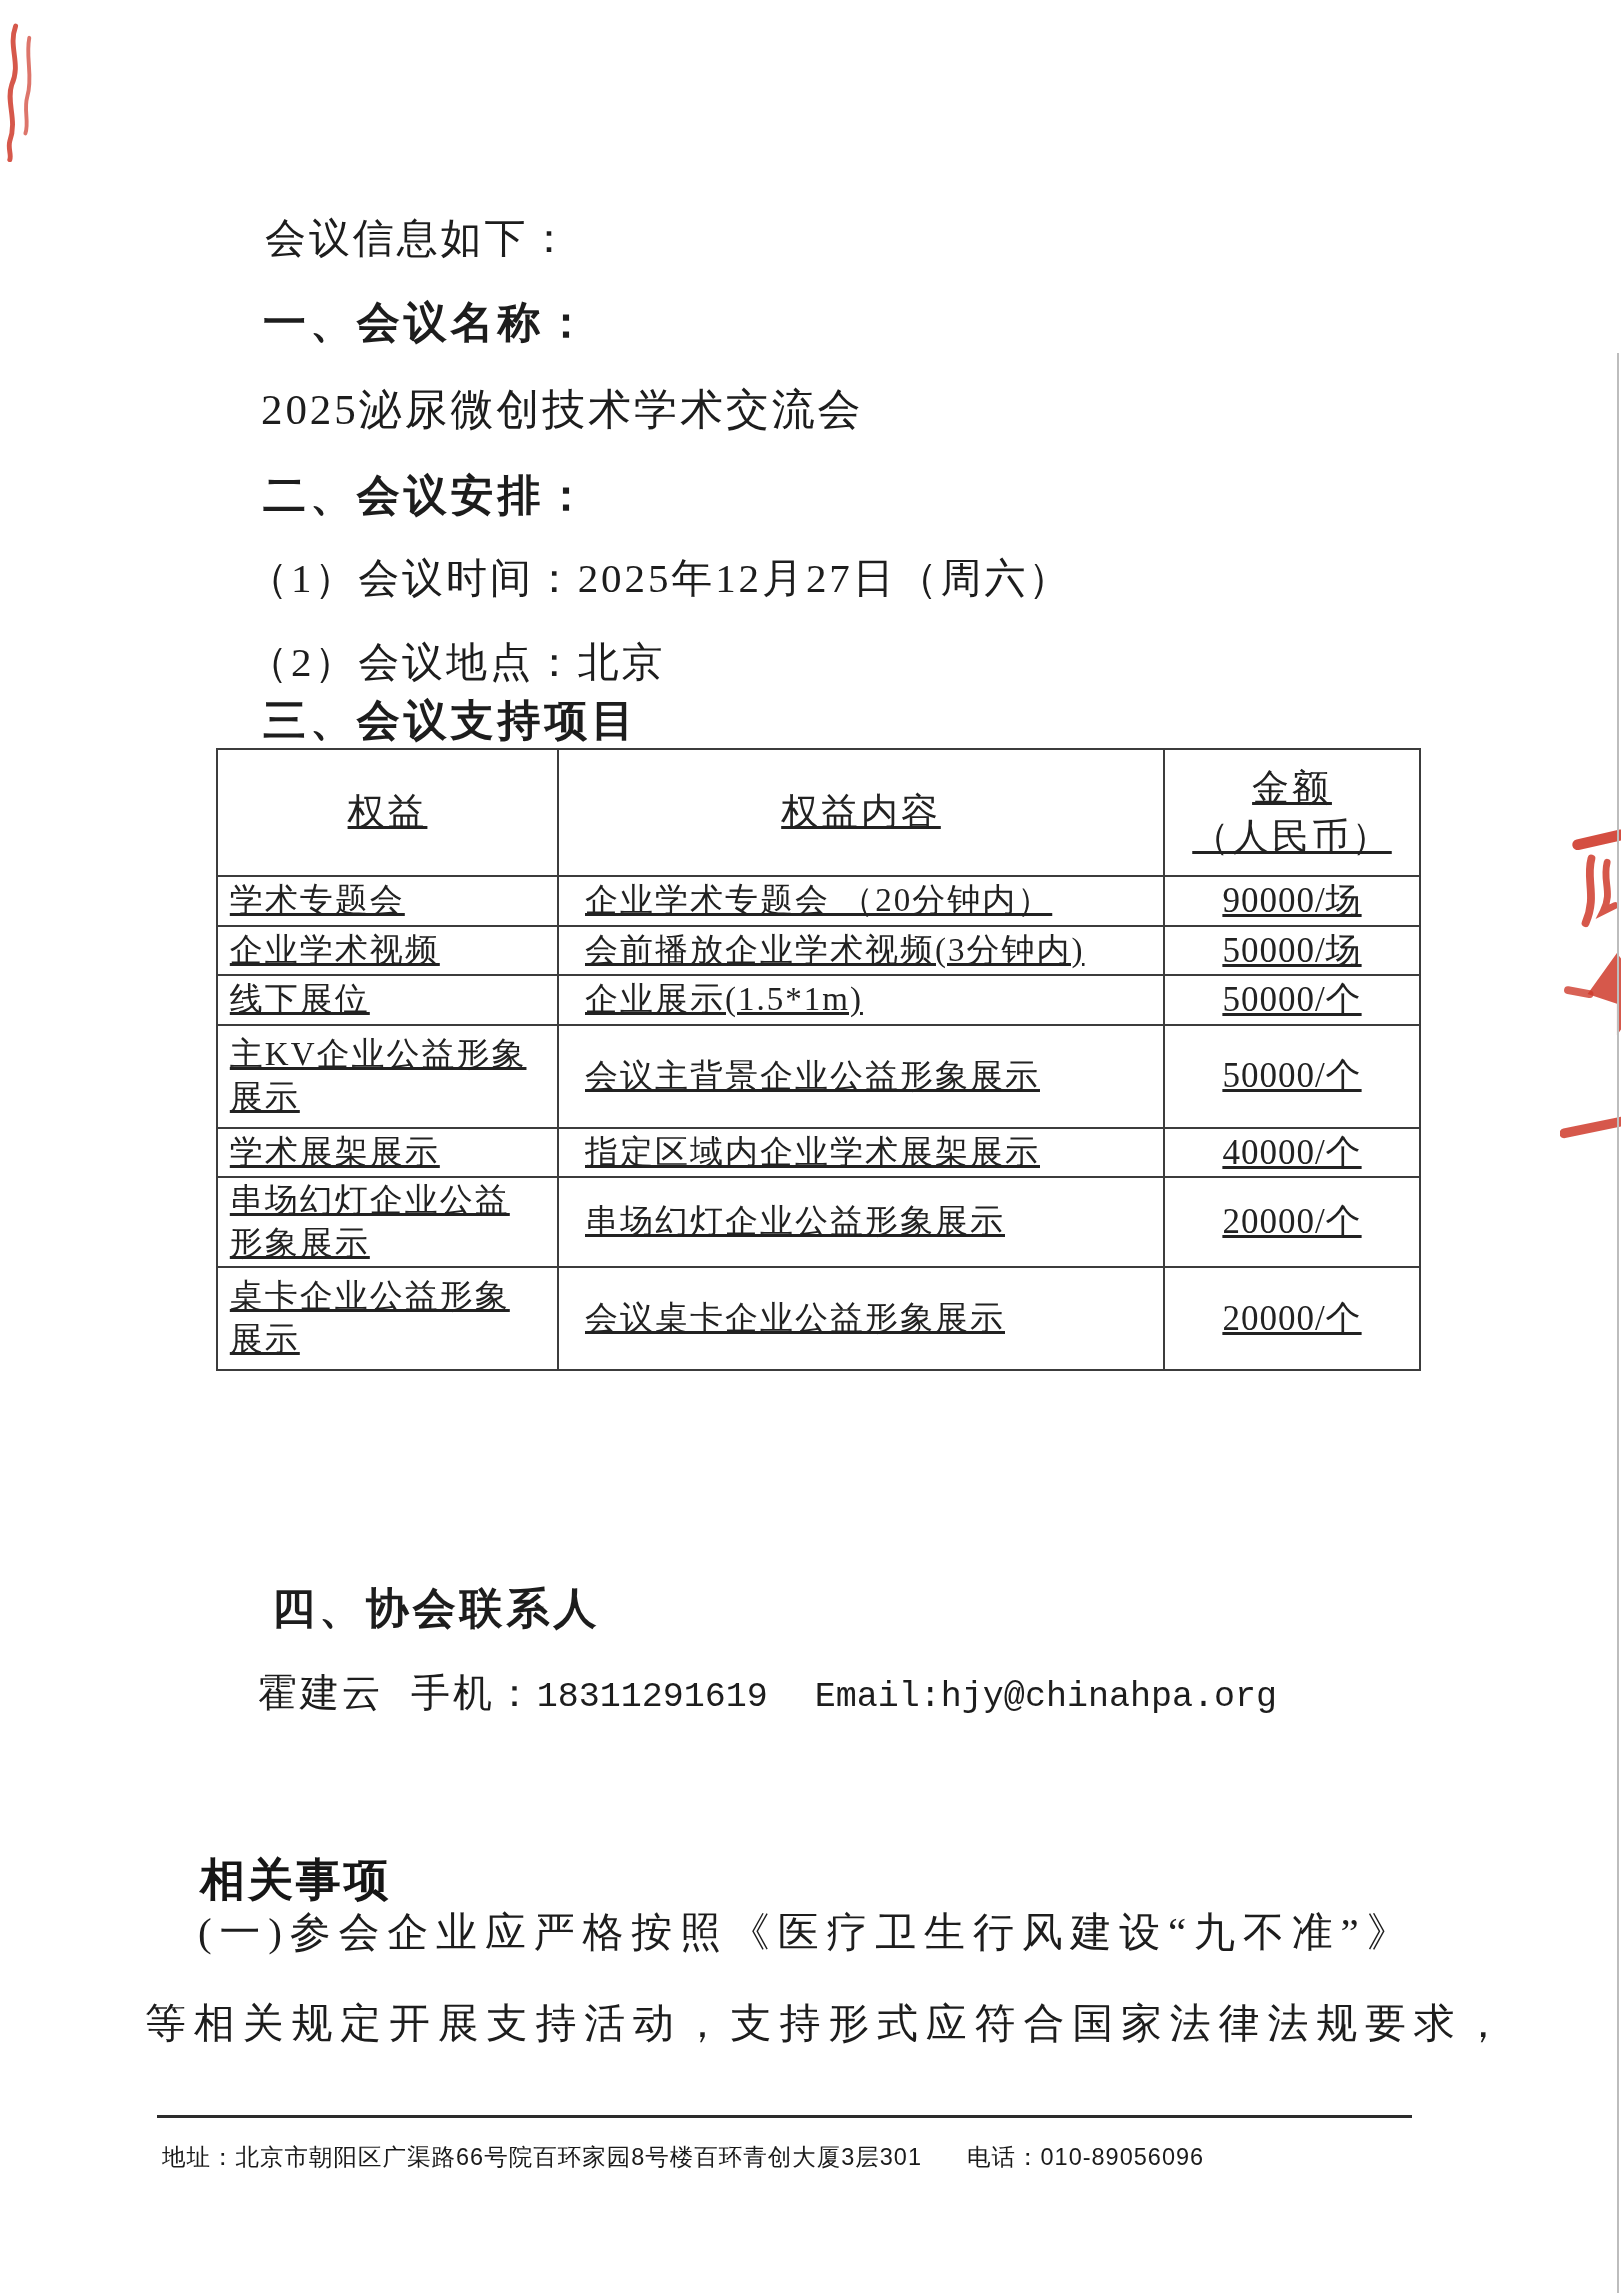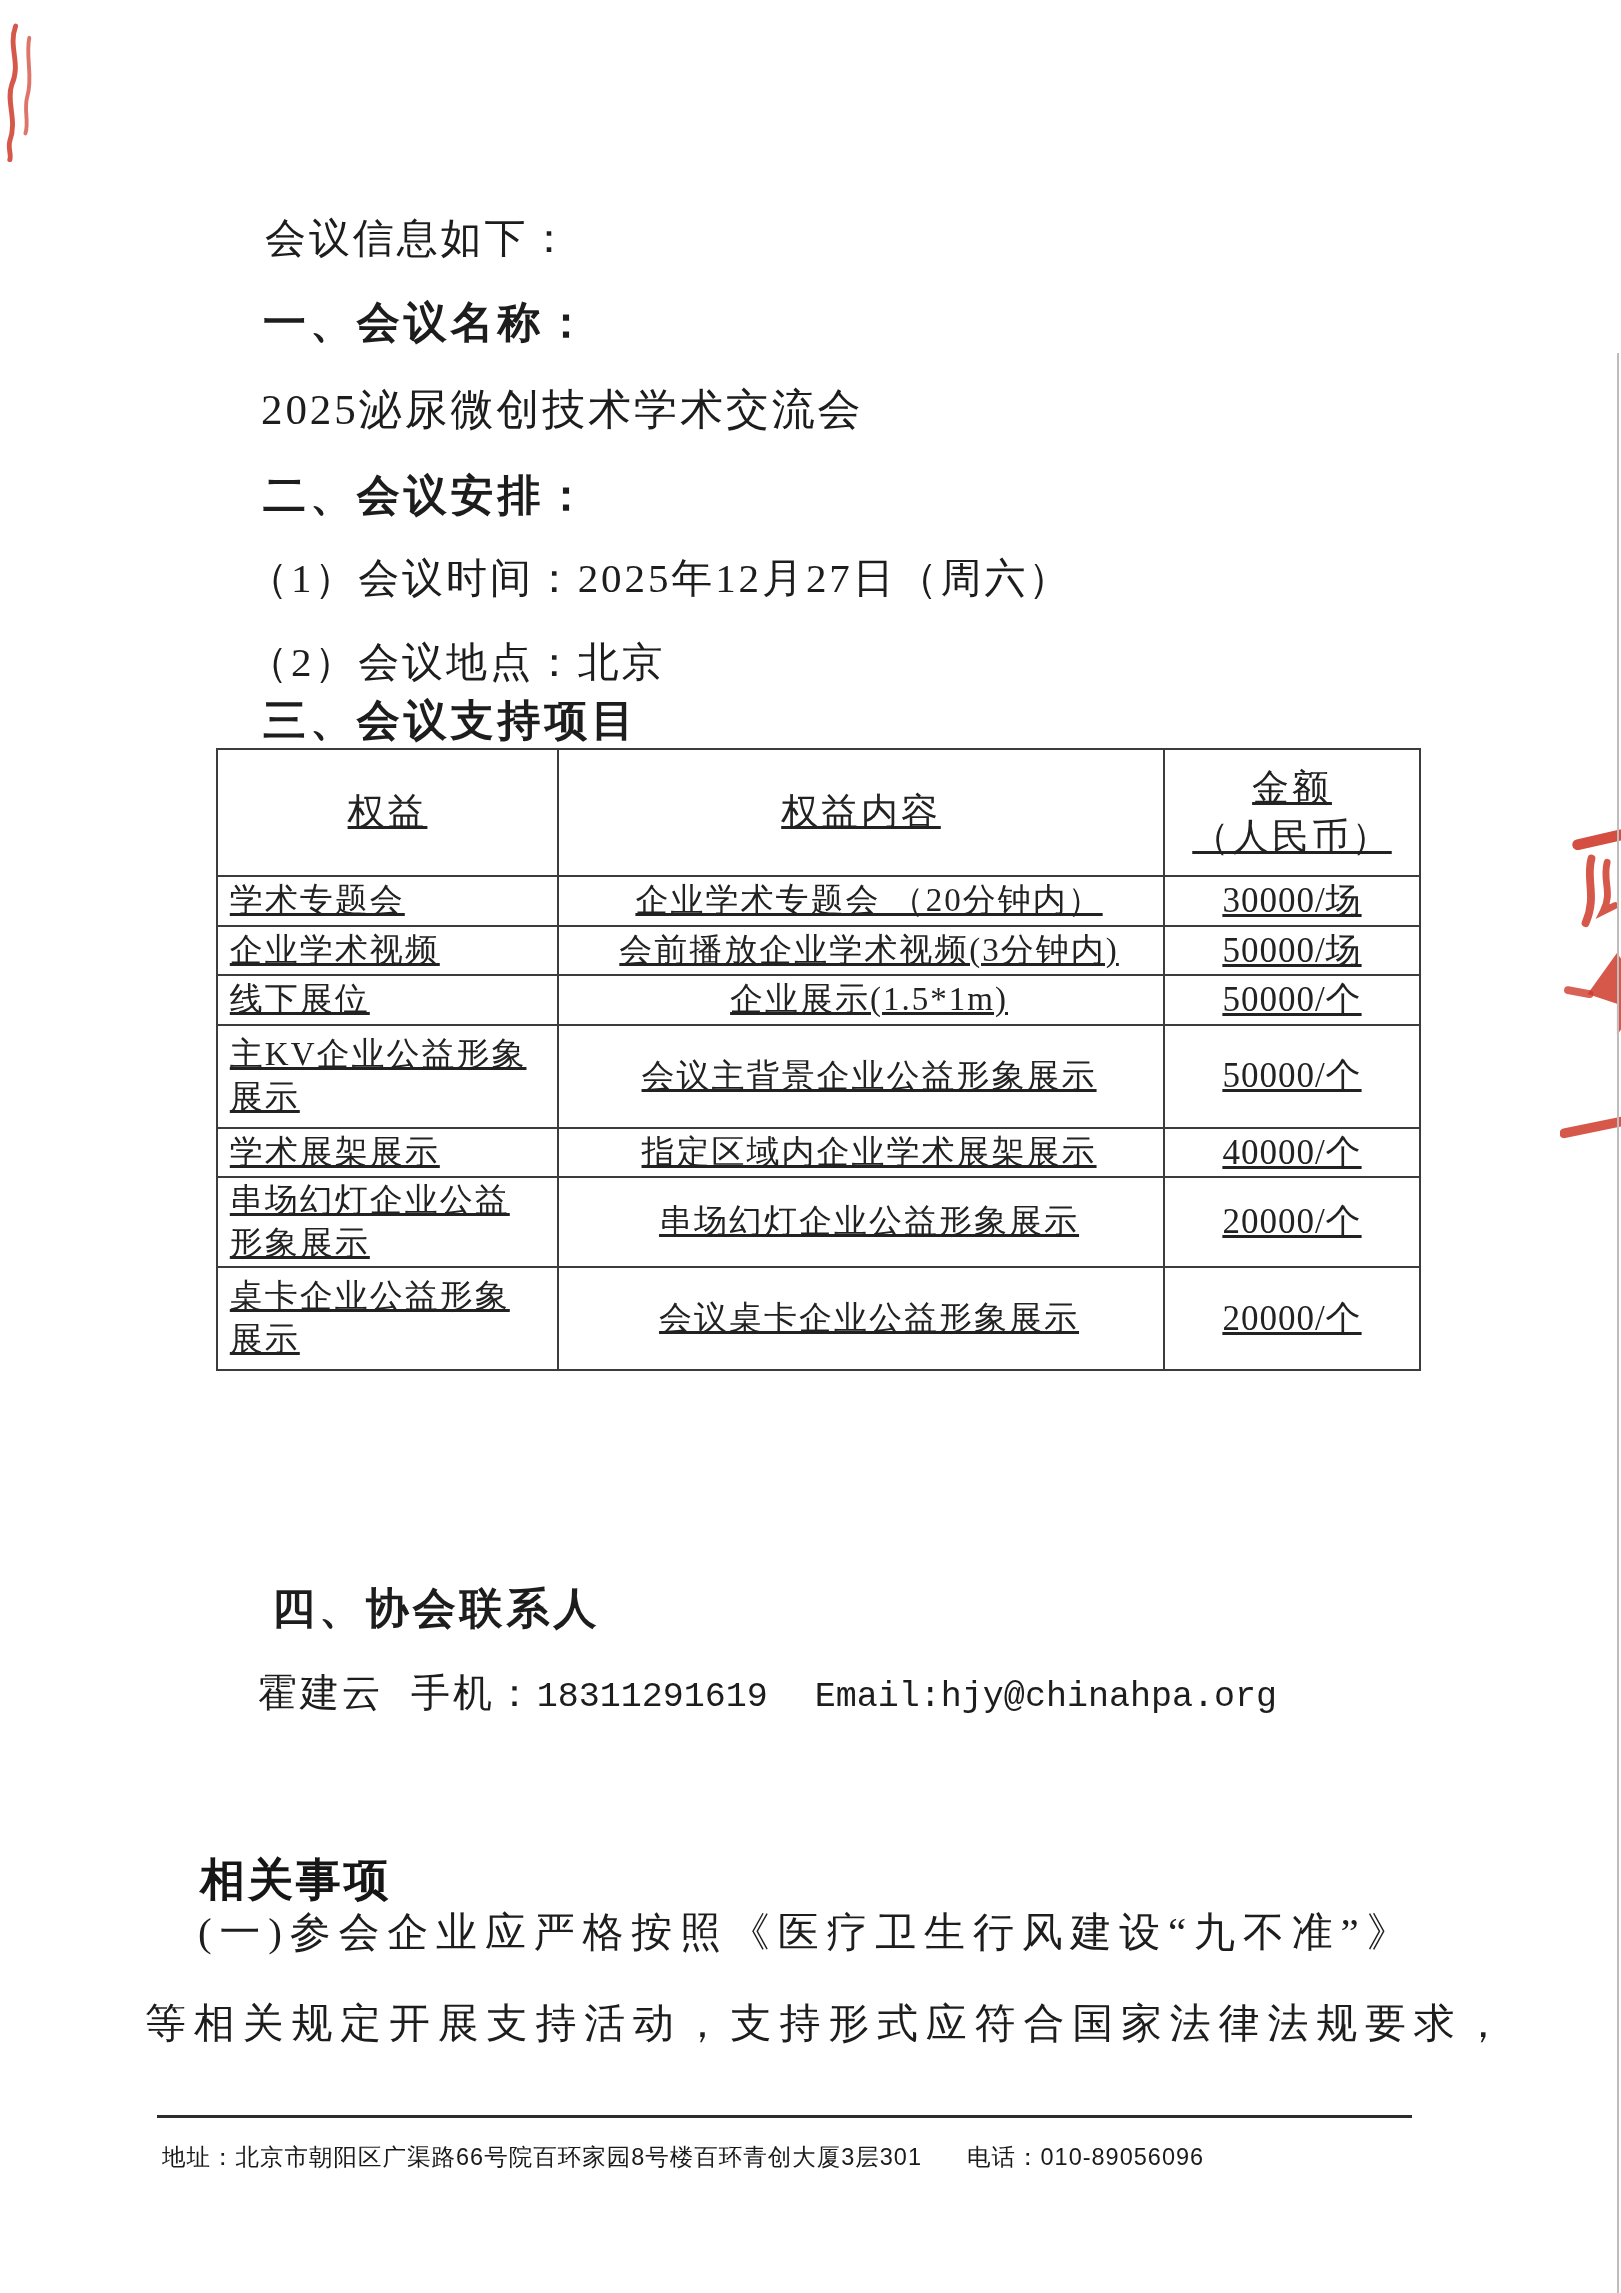--- a/index.html
+++ b/index.html
@@ -26,21 +26,21 @@
   table.support th, table.support td{
     border:2px solid #3c3c3c;
     vertical-align:middle;
     line-height:1.3;
   }
   table.support th{
     font-weight:400;font-size:37px;letter-spacing:2.9px;text-align:center;
     height:123px;
   }
   td.c1{padding-left:11.8px;padding-right:5.9px;letter-spacing:2px;white-space:pre-line;}
-  td.c2{padding-left:20px;padding-right:3.9px;letter-spacing:2px;white-space:nowrap;text-align:center;}
+  td.c2{padding-left:26px;padding-right:3.9px;letter-spacing:2px;white-space:nowrap;}
   td.c3{text-align:center;font-size:35px;letter-spacing:1px;white-space:nowrap;}
   tr.rs{height:48px;}
   tr.rt{height:103px;}
   tr.rt2{height:76px;}
 
   .contact-line{font-size:39px;letter-spacing:2.9px;white-space:nowrap;}
   .mono{font-family:"Liberation Mono","DejaVu Sans Mono",monospace;font-size:35px;letter-spacing:0;}
   .gap-s{display:inline-block;width:27.4px;}
   .gap-m{display:inline-block;width:47px;}
 
@@ -94,21 +94,21 @@
         <th>
           <div>金额</div>
           <div>（人民币）</div>
         </th>
       </tr>
     </thead>
     <tbody>
       <tr class="rs">
         <td class="c1">学术专题会</td>
         <td class="c2">企业学术专题会 （20分钟内）</td>
-        <td class="c3">30000/场</td>
+        <td class="c3">90000/场</td>
       </tr>
       <tr class="rs">
         <td class="c1">企业学术视频</td>
         <td class="c2">会前播放企业学术视频(3分钟内)</td>
         <td class="c3">50000/场</td>
       </tr>
       <tr class="rs">
         <td class="c1">线下展位</td>
         <td class="c2">企业展示(1.5*1m)</td>
         <td class="c3">50000/个</td>

